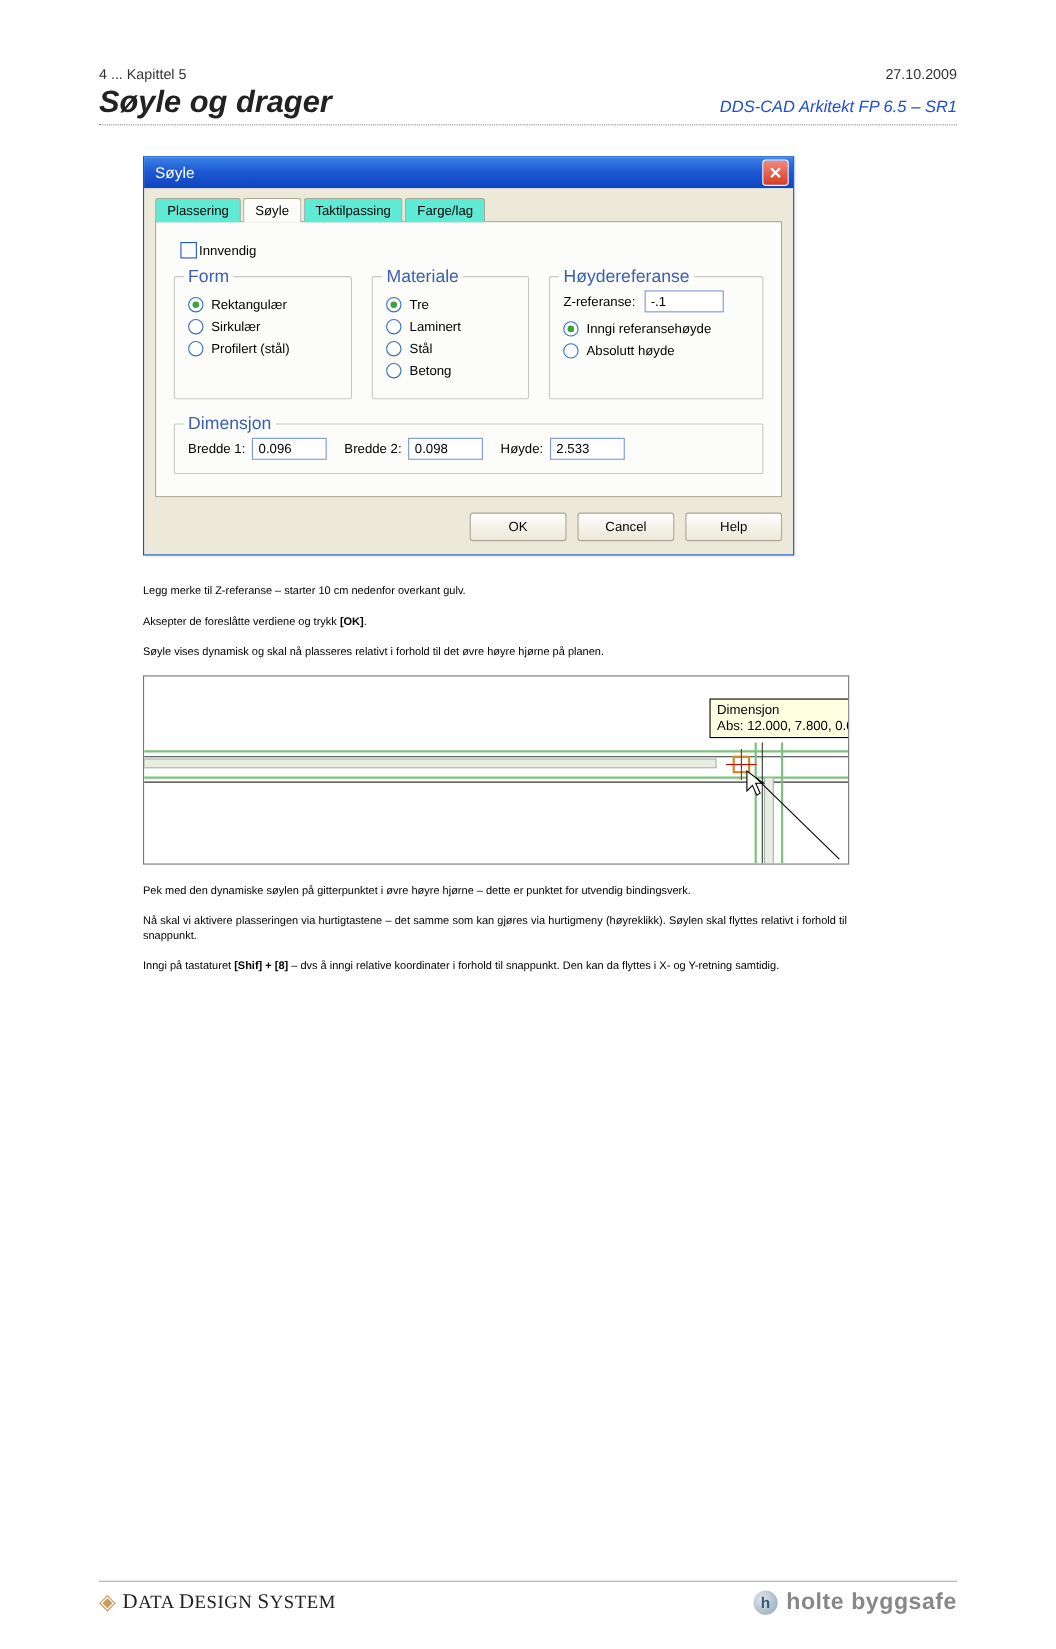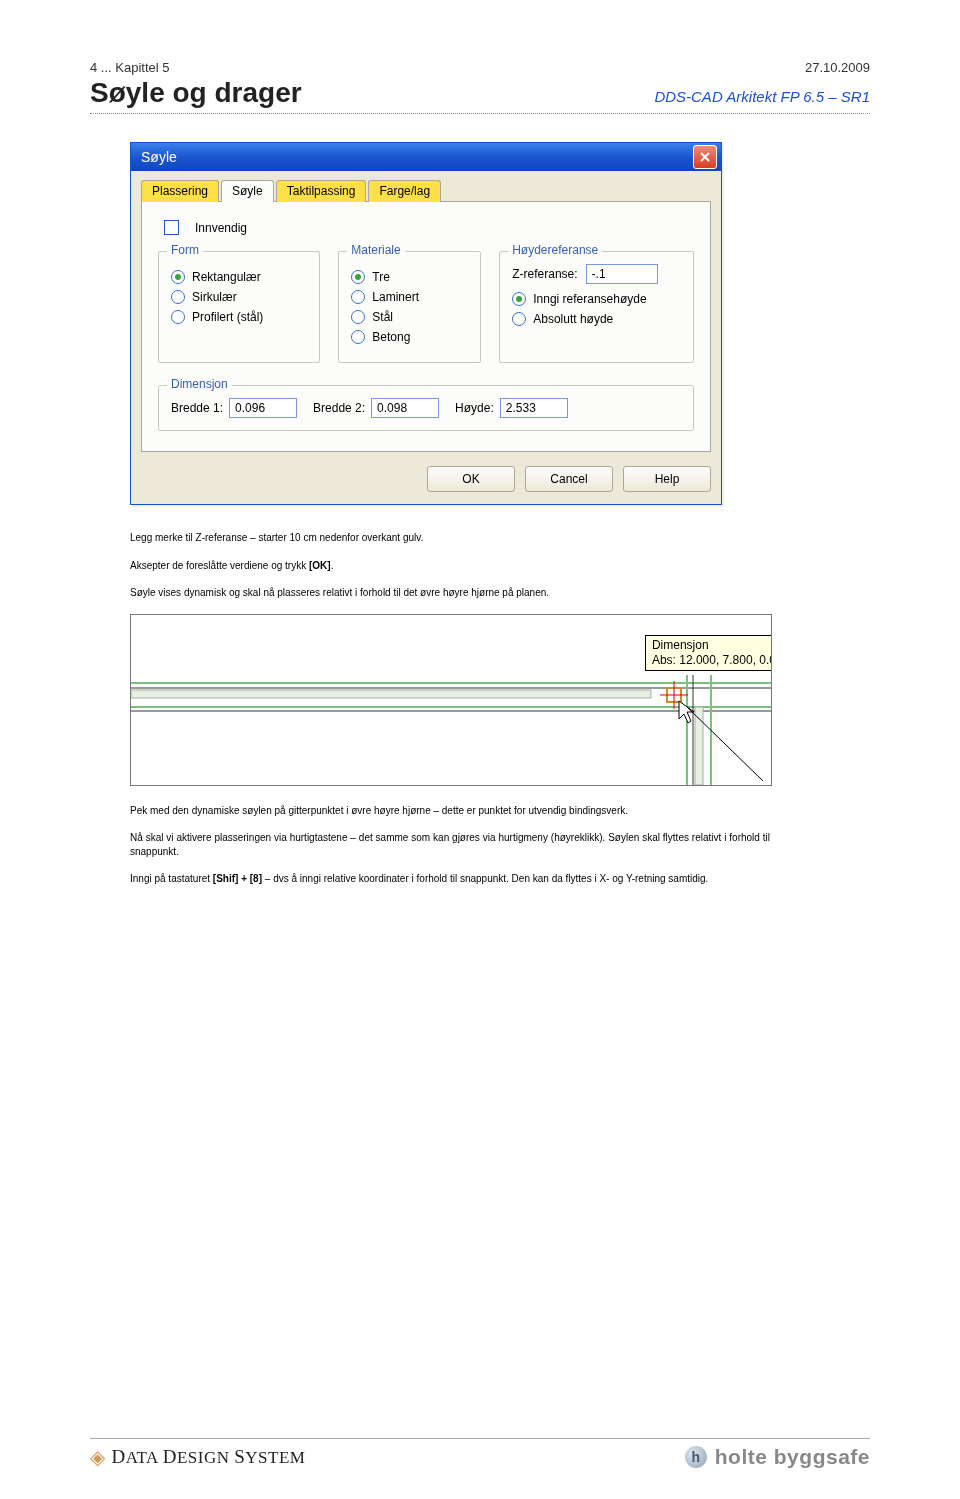--- a/index.html
+++ b/index.html
@@ -23,20 +23,21 @@
     color: #333;
   }
   .title-row {
     display: flex;
     justify-content: space-between;
     align-items: baseline;
     margin-top: 2px;
   }
   .doc-title {
     font-family: "Trebuchet MS", "Segoe UI", sans-serif;
+    font-style: italic;
     font-weight: 700;
     font-size: 28px;
     color: #222;
   }
   .doc-sub {
     font-family: "Trebuchet MS", sans-serif;
     font-style: italic;
     font-size: 15px;
     color: #1d4ed8;
   }
@@ -77,21 +78,21 @@
     align-items: center;
     justify-content: center;
     color: #fff;
     font-weight: 700;
     font-size: 13px;
     line-height: 1;
   }
   .dialog-body { padding: 8px 10px 12px 10px; }
   .tabs-row { display: flex; gap: 2px; margin-bottom: 0; }
   .tab {
-    background: #fde047;
+    background: #5eead4;
     border: 1px solid #aca899;
     border-bottom: none;
     border-radius: 3px 3px 0 0;
     padding: 3px 10px 4px 10px;
     font-size: 12px;
     position: relative;
     top: 1px;
   }
   .tab.active {
     background: #fcfcfa;
@@ -127,42 +128,42 @@
     display: flex;
     align-items: center;
     justify-content: center;
   }
   .chev-down {
     width: 0; height: 0;
     border-left: 4px solid transparent;
     border-right: 4px solid transparent;
     border-top: 5px solid #4a6ea9;
   }
-  .checkbox-row { display: flex; align-items: center; gap: 16px; margin: 0 0 10px 6px; }
+  .checkbox-row { display: flex; align-items: center; gap: 2px; margin: 0 0 10px 6px; }
   .xp-checkbox {
     width: 13px; height: 13px;
     border: 1px solid #1c56d1;
     background: #fff;
   }
 
   .groups-row { display: flex; gap: 18px; }
   .group {
     border: 1px solid #c9c9c0;
     border-radius: 2px;
     padding: 12px 12px 12px 12px;
     position: relative;
     margin-top: 6px;
   }
   .group-legend {
     position: absolute;
     top: -9px;
     left: 8px;
     background: #fcfcfa;
     padding: 0 4px;
-    font-size: 12px;
+    font-size: 16px;
     color: #3a5fb0;
   }
   .radio-row {
     display: flex; align-items: center; gap: 7px; margin: 6px 0;
     font-size: 12px;
   }
   .xp-radio {
     width: 12px; height: 12px;
     border: 1px solid #3b6fc3;
     border-radius: 50%;

